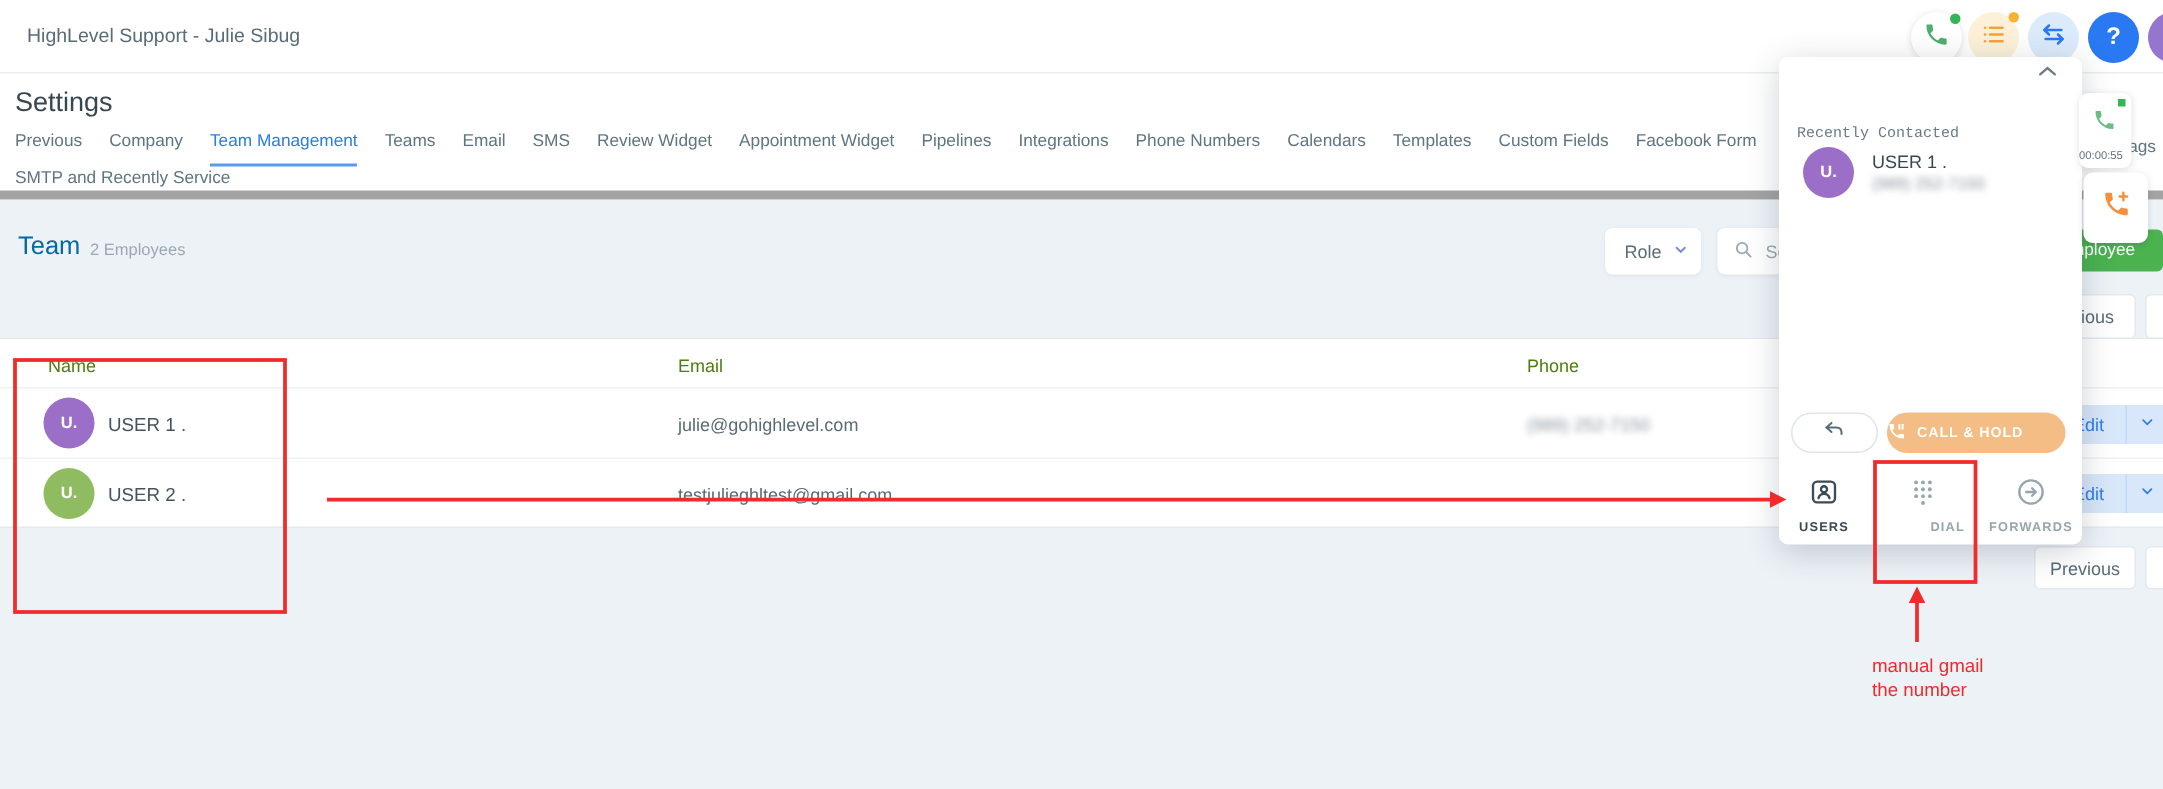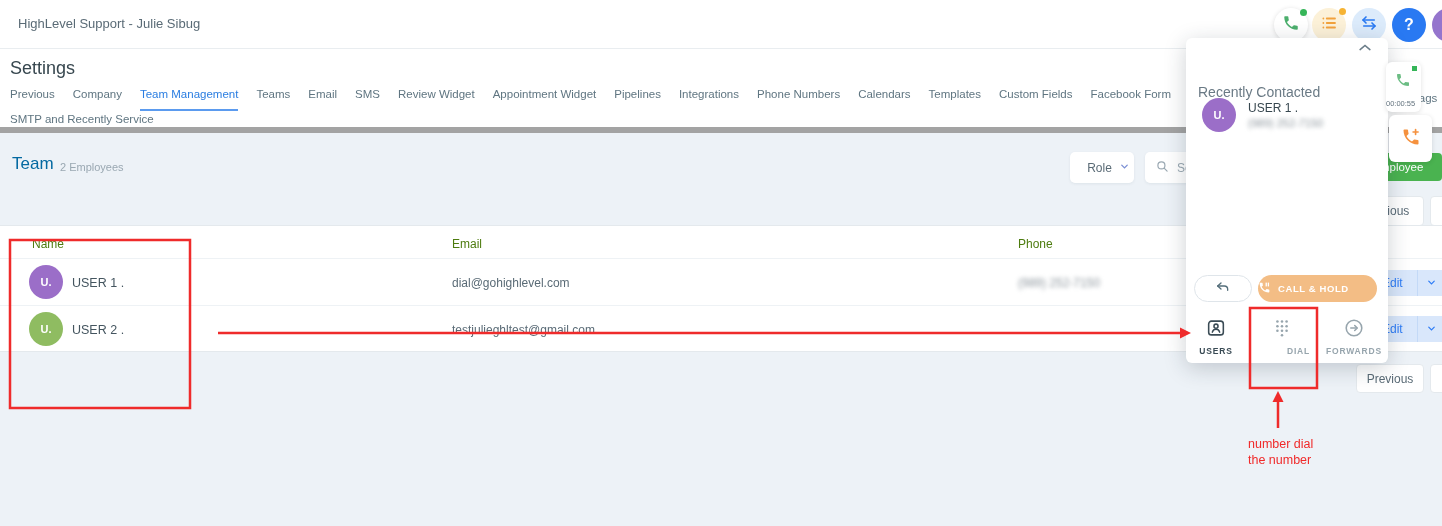--- a/index.html
+++ b/index.html
@@ -26,21 +26,21 @@
   .tabs-row { position:absolute; left:10px; top:39px; display:flex; gap:18px; white-space:nowrap; }
   .tab { font-size:11.5px; color:#5f7581; padding-bottom:9px; cursor:pointer; }
   .tab.active { color:#2a7de1; border-bottom:2px solid #5b9bef; }
   .smtp-row { position:absolute; left:10px; top:64px; font-size:11.5px; color:#5f7581; }
   .tags-tab { position:absolute; left:1413px; top:92px; font-size:11.5px; color:#5f7581; z-index:2; }
   
   .lightband { position:absolute; left:0; top:133px; width:1442px; height:393px; background:#edf2f7; z-index:1; }
   .team-title { position:absolute; left:12px; top:154px; font-size:17px; color:#0369a1; z-index:2; }
   .team-sub { position:absolute; left:60px; top:161px; font-size:11px; color:#9aa8b2; z-index:2; }
   .pill { position:absolute; background:#fff; border-radius:5px; box-shadow:0 1px 3px rgba(40,60,80,.08); z-index:2; }
-  .role-pill { left:1070px; top:152px; width:64px; height:31px; display:flex; align-items:center; padding-left:13px; gap:7px; font-size:12px; color:#5a6b76;justify-content:center; }
+  .role-pill { left:1070px; top:152px; width:64px; height:31px; display:flex; align-items:center; padding-left:13px; gap:7px; font-size:12px; color:#5a6b76; }
   .search-pill { left:1145px; top:152px; width:150px; height:31px; display:flex; align-items:center; padding-left:11px; gap:8px; font-size:12px; color:#9aa8b2; }
   .add-btn { position:absolute; left:1330px; top:153px; width:112px; height:28px; background:#4ab350; border-radius:4px; color:#fff; font-size:11.5px; display:flex; align-items:center; justify-content:center; z-index:2; }
   .page-btn { position:absolute; height:30px; background:#fff; border:1px solid #e4e9ed; border-radius:4px; font-size:12px; color:#5a6b76; display:flex; align-items:center; justify-content:center; z-index:2; }
   
   .tablewrap { position:absolute; left:0; top:225px; width:1442px; height:127px; background:#fff; border-top:1px solid #e4e9ed; border-bottom:1px solid #e4e9ed; z-index:2; }
   .thead { position:absolute; left:0; top:0; width:1442px; height:33px; border-bottom:1px solid #eef2f5; }
   .th { position:absolute; top:11px; font-size:12px; color:#4d7c0f; }
   .trow { position:absolute; left:0; width:1442px; height:47px; }
   .trow1 { top:33px; border-bottom:1px solid #eef2f5; }
   .trow2 { top:80px; }
@@ -51,21 +51,21 @@
   .edit-pill { position:absolute; left:1368px; width:78px; height:26px; background:#d9e7fb; border-radius:4px; display:flex; align-items:center; }
   .edit-pill .lbl { font-size:12px; color:#2e7cf6; margin-left:14px; }
   .edit-pill .div { width:1px; height:26px; background:#c3d9f7; margin-left:14px; }
   .edit1 { top:11px; } .edit2 { top:10px; }
   
   .dialer { position:absolute; left:1186px; top:38px; width:202px; height:325px; background:#fff; border-radius:6px; box-shadow:0 5px 22px rgba(30,45,60,.22); z-index:10; }
   .d-chevron { position:absolute; left:166px; top:2px; width:26px; height:14px; display:flex; align-items:center; justify-content:center; }
   .d-search { position:absolute; left:10px; top:16px; width:180px; height:22px; border:1px solid #d3dce2; border-radius:4px; display:flex; align-items:center; padding-left:8px; gap:8px; background:#fff; }
   .d-search input { border:none; outline:none; width:130px; font-size:11px; color:#55646e; font-family:"Liberation Sans",sans-serif; background:transparent; }
   .d-search input::placeholder { color:#9fadb6; }
-  .d-recent { position:absolute; left:12px; top:46px; font-size:14px; color:#6a7a85; }
+  .d-recent { position:absolute; left:12px; top:46px; font-size:10px; color:#6a7a85;font-family:Liberation Mono, monospace; }
   .d-avatar { position:absolute; left:16px; top:60px; width:34px; height:34px; border-radius:50%; background:#9b6ec8; color:#fff; font-size:11px; font-weight:bold; display:flex; align-items:center; justify-content:center; }
   .d-cname { position:absolute; left:62px; top:63px; font-size:12px; color:#37474f; }
   .d-cphone { position:absolute; left:62px; top:79px; font-size:11px; color:#8e979e; filter:blur(2px); }
   .d-back { position:absolute; left:8px; top:237px; width:58px; height:27px; border:1.5px solid #dfe5ea; border-radius:15px; background:#fff; display:flex; align-items:center; justify-content:center; }
   .d-call { position:absolute; left:72px; top:237px; width:119px; height:27px; border-radius:15px; background:#f3bd85; color:#fff; display:flex; align-items:center; justify-content:flex-start; gap:7px; font-size:9.5px; font-weight:bold; letter-spacing:.6px; }
   .d-tab { position:absolute; top:277px; width:56px; text-align:center; }
   .d-tab .ticon { height:26px; display:flex; align-items:center; justify-content:center; }
   .d-tab .tlbl { margin-top:5px; font-size:8.5px; letter-spacing:.8px; font-weight:bold; color:#97a5ad; }
   .d-tab.active .tlbl { color:#3a4b55; }
   .dt-users { left:2px; } .dt-dial { left:68px;text-align:right; } .dt-fwd { left:140px; }
@@ -175,21 +175,21 @@
 <div class="tablewrap">
   <div class="thead">
     <div class="th" style="left:32px;">Name</div>
     <div class="th" style="left:452px;">Email</div>
     <div class="th" style="left:1018px;">Phone</div>
   </div>
 
   <div class="trow trow1">
     <div class="avatar" style="background:#9b6ec8;">U.</div>
     <div class="cell-name">USER 1 .</div>
-    <div class="cell-email">dial@gohighlevel.com</div>
+    <div class="cell-email">julie@gohighlevel.com</div>
     <div class="cell-phone">(989) 252-7150</div>
     <div class="edit-pill edit1">
       <span class="lbl">Edit</span>
       <span class="div"></span>
       <span style="margin-left:8px;">
         <svg width="11" height="11" viewBox="0 0 20 20" fill="none" stroke="#2e7cf6" stroke-width="2.2" stroke-linecap="round">
             <path d="M5 7.5 L10 12.5 L15 7.5"></path>
           </svg>
       </span>
     </div>
@@ -304,15 +304,15 @@
 
 <svg class="anno-svg">
   <rect x="10" y="240" width="180" height="168" fill="none" stroke="#ef2b2b" stroke-width="2.5"></rect>
   <rect x="1250" y="308" width="67" height="80" fill="none" stroke="#ef2b2b" stroke-width="2.5"></rect>
   <line x1="218" y1="333" x2="1180" y2="333" stroke="#ef2b2b" stroke-width="2.5"></line>
   <polygon points="1180,327.5 1191,333 1180,338.5" fill="#ef2b2b"></polygon>
   <line x1="1278" y1="428" x2="1278" y2="400" stroke="#ef2b2b" stroke-width="2.5"></line>
   <polygon points="1272.5,402 1278,391 1283.5,402" fill="#ef2b2b"></polygon>
 </svg>
 <div class="anno-note">
-  <div>number dial</div>
+  <div>manual gmail</div>
   <div>the number</div>
 </div>
 
 </body></html>

